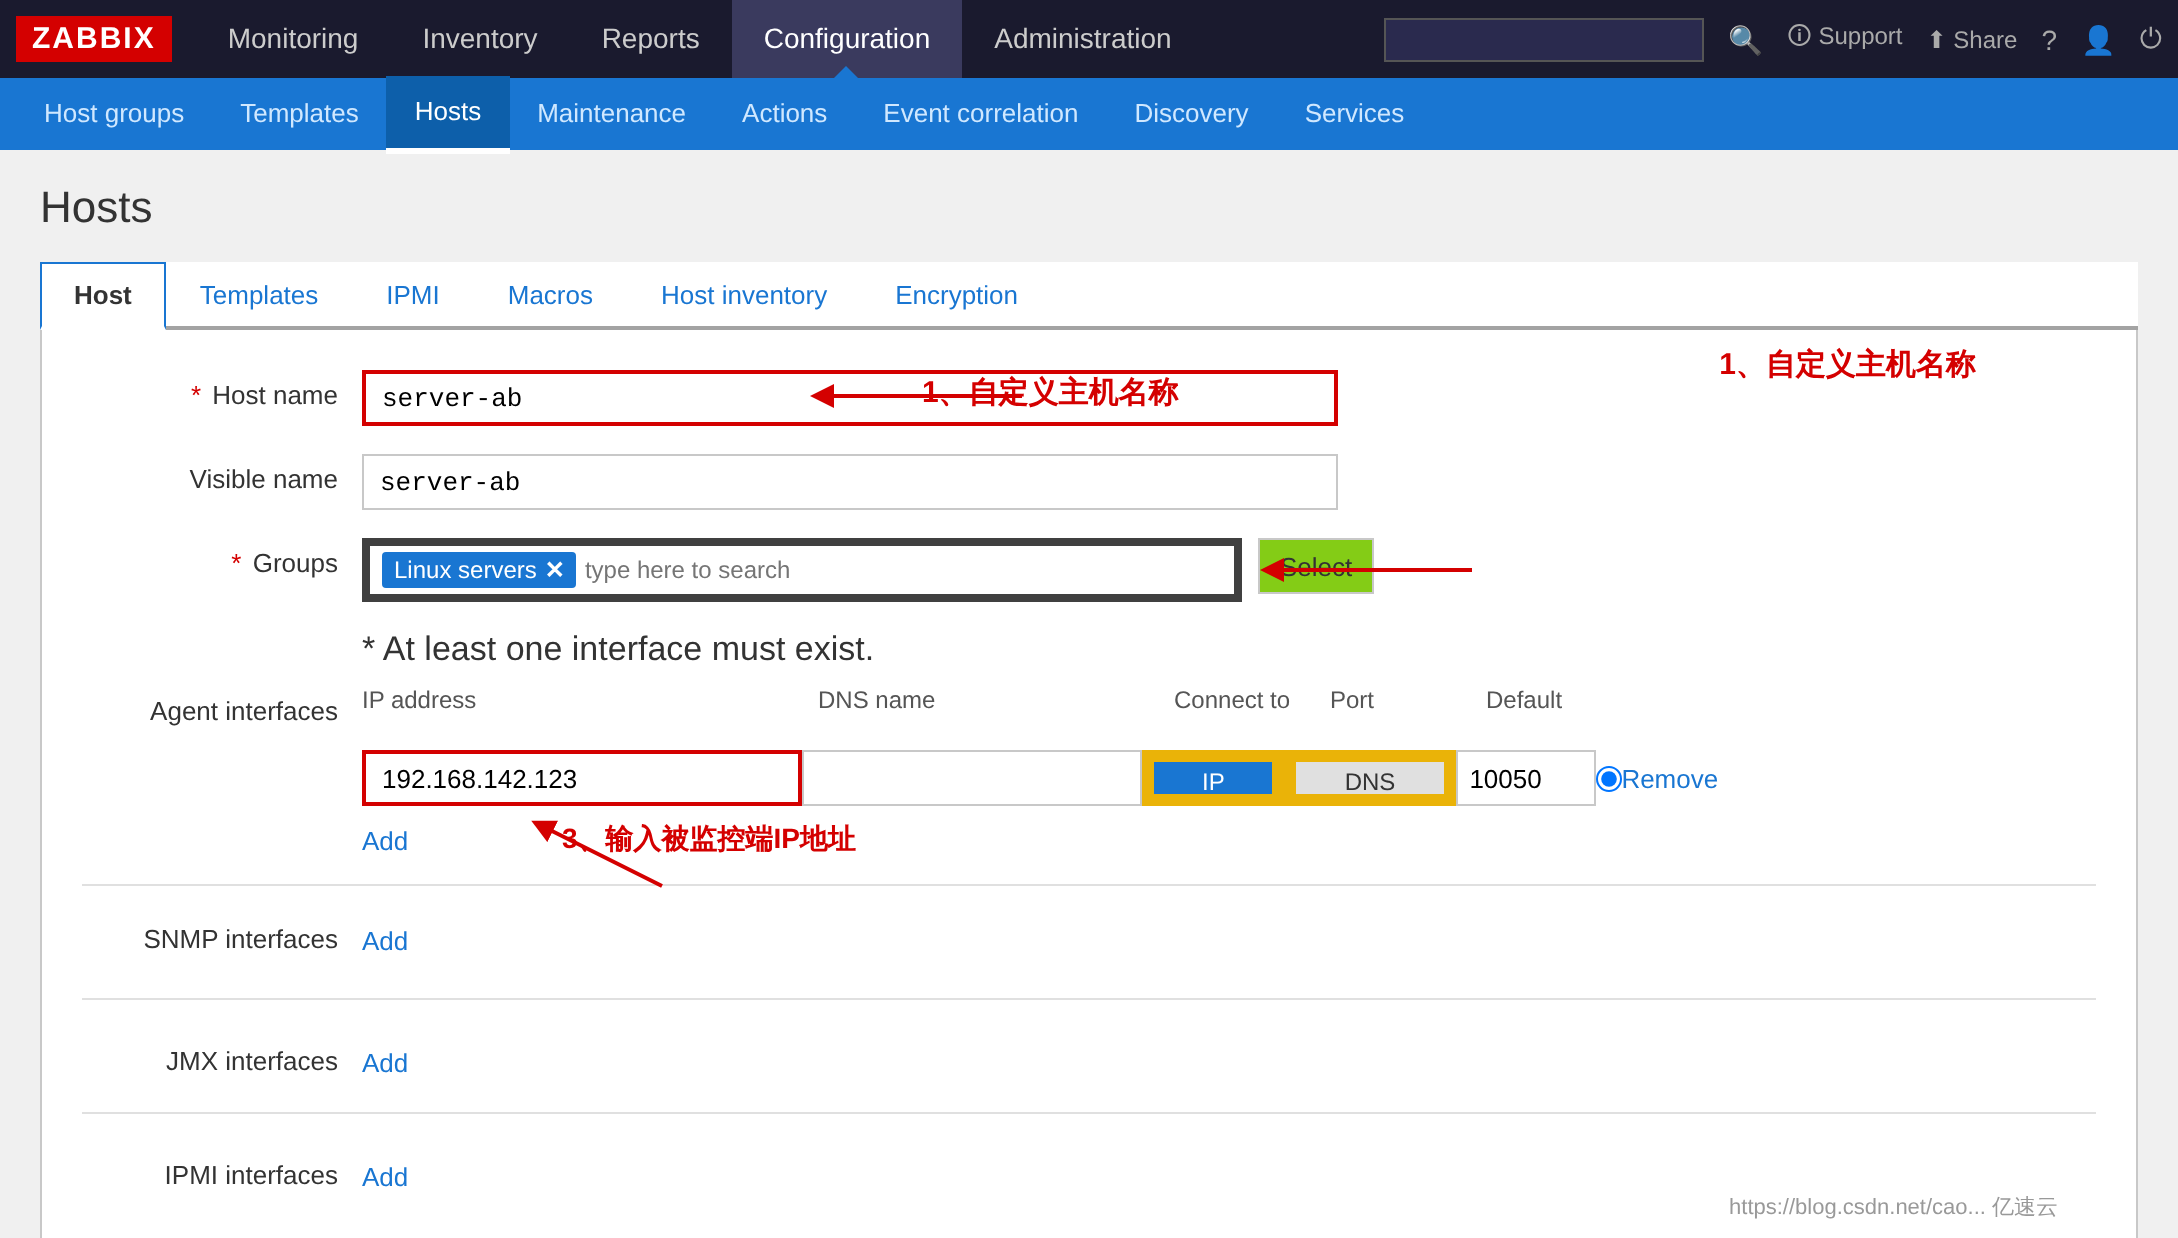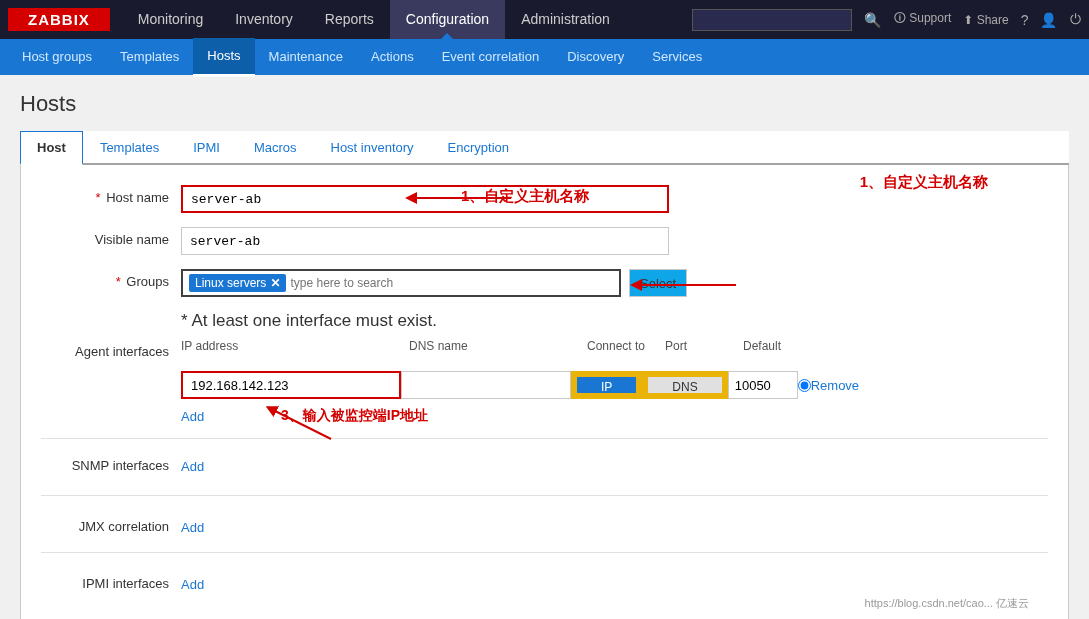--- a/index.html
+++ b/index.html
@@ -11,21 +11,21 @@
       display: flex;
       align-items: center;
       height: 39px;
       padding: 0 8px;
     }
     .logo {
       background: #d40000;
       color: #fff;
       font-weight: bold;
       font-size: 15px;
-      padding: 3px 20px;
+      padding: 3px 8px;
       margin-right: 12px;
       letter-spacing: 1px;
     }
     .top-nav-items {
       display: flex;
       flex: 1;
     }
     .top-nav-item {
       color: #ccc;
       padding: 0 16px;
@@ -175,21 +175,21 @@
       display: flex;
       align-items: center;
       flex-wrap: wrap;
       border: 1px solid #c8c8c8;
       padding: 3px 6px;
       width: 440px;
       min-height: 28px;
       background: #fff;
     }
     .groups-field.highlight {
-      border: 2px solid #404040;
+      border: 4px solid #404040;
     }
     .tag-item {
       background: #1976d2;
       color: #fff;
       padding: 2px 6px;
       border-radius: 2px;
       font-size: 12px;
       display: flex;
       align-items: center;
       margin-right: 4px;
@@ -202,21 +202,21 @@
     .groups-search {
       border: none;
       outline: none;
       font-size: 12px;
       color: #999;
       flex: 1;
       min-width: 60px;
     }
     .select-btn {
       border: 1px solid #c8c8c8;
-      background: #0ea5e9;
+      background: #84cc16;
       padding: 3px 10px;
       font-size: 13px;
       cursor: pointer;
       height: 28px;
       margin-left: 8px;
       color: #333;
     }
 
     
     .interface-notice {
@@ -483,21 +483,21 @@
     
     <div class="form-row" style="align-items:flex-start;">
       <div class="form-label">SNMP interfaces</div>
       <a class="add-link" style="margin-left:0;">Add</a>
     </div>
 
     <div class="section-divider"></div>
 
     
     <div class="form-row" style="align-items:center;">
-      <div class="form-label">JMX correlation</div>
+      <div class="form-label">JMX interfaces</div>
       <a class="add-link" style="margin-left:0;">Add</a>
     </div>
 
     <div class="section-divider"></div>
 
     
     <div class="form-row" style="align-items:center;">
       <div class="form-label">IPMI interfaces</div>
       <a class="add-link" style="margin-left:0;">Add</a>
     </div>

